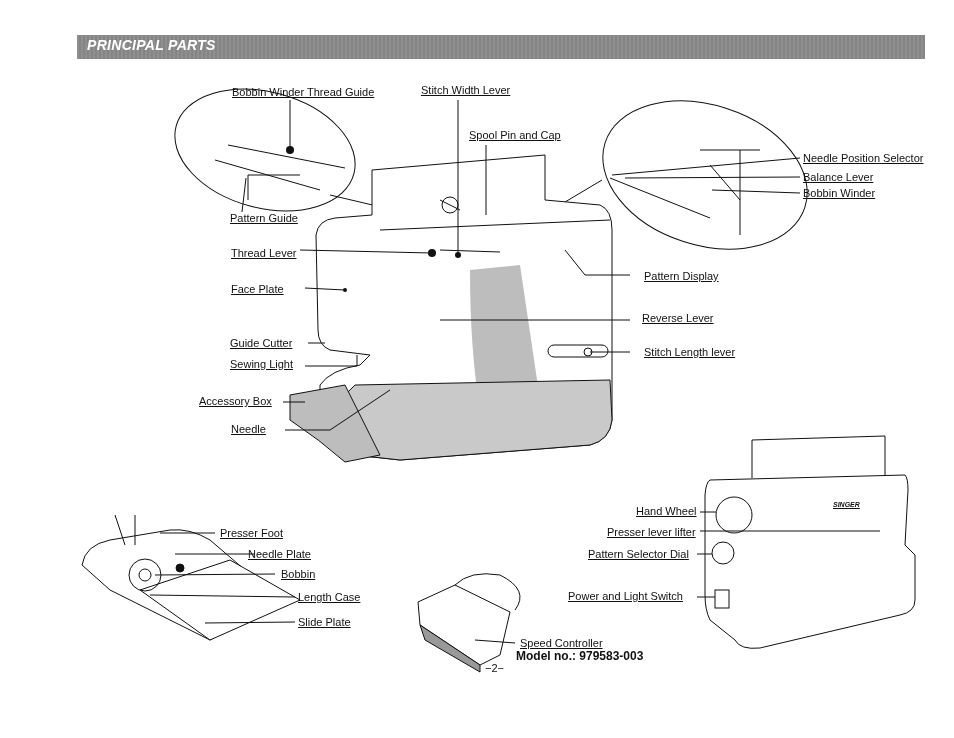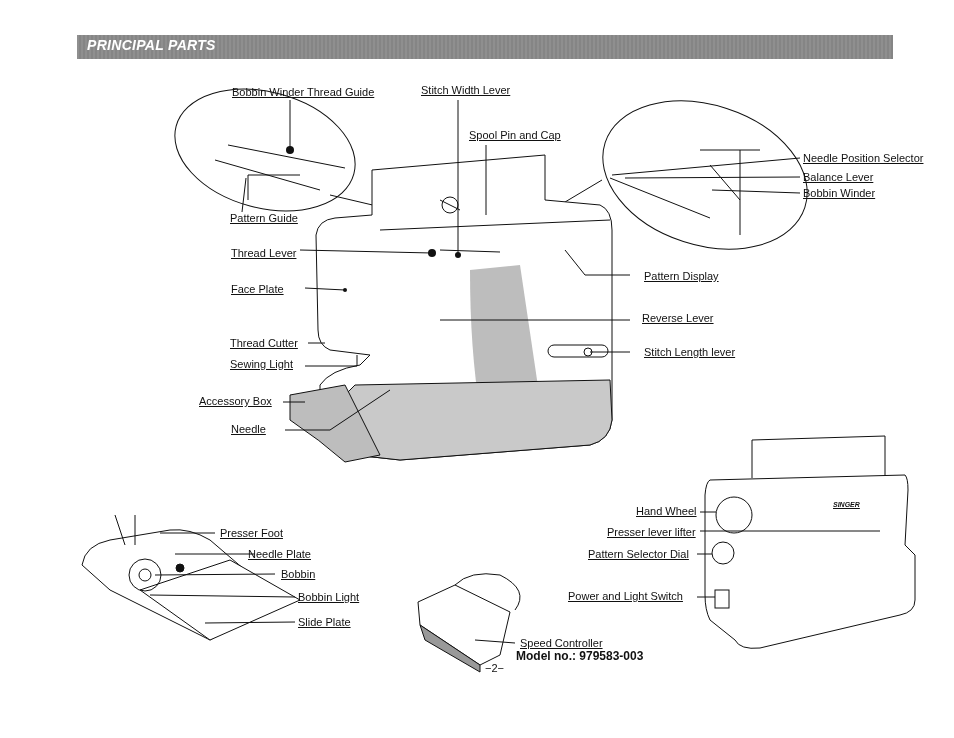--- a/index.html
+++ b/index.html
@@ -1,18 +1,18 @@
 <!DOCTYPE html>
 <html><head>
 <meta charset="utf-8">
 <style>
   html,body{margin:0;padding:0;background:#fff;}
   body{width:954px;height:738px;position:relative;overflow:hidden;font-family:"Liberation Sans",sans-serif;color:#111;}
-  .hdr{position:absolute;left:77px;top:35px;width:784px;height:24px;background:#8a8a8a;
-       background-image:repeating-linear-gradient(90deg,#8f8f8f 0 2px,#858585 2px 4px);padding-left:32px;}
+  .hdr{position:absolute;left:77px;top:35px;width:848px;height:24px;background:#8a8a8a;
+       background-image:repeating-linear-gradient(90deg,#8f8f8f 0 2px,#858585 2px 4px);}
   .hdr span{position:absolute;left:10px;top:2px;color:#fff;font-weight:bold;font-style:italic;font-size:14px;letter-spacing:0.3px;}
   .lbl{position:absolute;font-size:11px;white-space:nowrap;color:#111;text-decoration:underline;}
   .model{position:absolute;font-size:12px;font-weight:bold;white-space:nowrap;}
   .pg{position:absolute;font-size:11px;}
   svg.art{position:absolute;left:0;top:0;}
 </style>
 </head>
 <body>
 
 <div class="hdr">
@@ -109,30 +109,30 @@
 <div class="lbl" style="left:421px;top:84px">Stitch Width Lever</div>
 <div class="lbl" style="left:469px;top:129px">Spool Pin and Cap</div>
 <div class="lbl" style="left:230px;top:212px">Pattern Guide</div>
 <div class="lbl" style="left:803px;top:152px">Needle Position Selector</div>
 <div class="lbl" style="left:803px;top:171px">Balance Lever</div>
 <div class="lbl" style="left:803px;top:187px">Bobbin Winder</div>
 <div class="lbl" style="left:231px;top:247px">Thread Lever</div>
 <div class="lbl" style="left:231px;top:283px">Face Plate</div>
 <div class="lbl" style="left:644px;top:270px">Pattern Display</div>
 <div class="lbl" style="left:642px;top:312px">Reverse Lever</div>
-<div class="lbl" style="left:230px;top:337px">Thread Cutter</div>
+<div class="lbl" style="left:230px;top:337px">Guide Cutter</div>
 <div class="lbl" style="left:644px;top:346px">Stitch Length lever</div>
 <div class="lbl" style="left:230px;top:358px">Sewing Light</div>
 <div class="lbl" style="left:199px;top:395px">Accessory Box</div>
 <div class="lbl" style="left:231px;top:423px">Needle</div>
 
 <div class="lbl" style="left:220px;top:527px">Presser Foot</div>
 <div class="lbl" style="left:248px;top:548px">Needle Plate</div>
 <div class="lbl" style="left:281px;top:568px">Bobbin</div>
-<div class="lbl" style="left:298px;top:591px">Bobbin Light</div>
+<div class="lbl" style="left:298px;top:591px">Length Case</div>
 <div class="lbl" style="left:298px;top:616px">Slide Plate</div>
 
 <div class="lbl" style="left:520px;top:637px">Speed Controller</div>
 <div class="model" style="left:516px;top:649px">Model no.: 979583-003</div>
 <div class="pg" style="left:485px;top:662px">−2−</div>
 
 <div class="lbl" style="left:636px;top:505px">Hand Wheel</div>
 <div class="lbl" style="left:607px;top:526px">Presser lever lifter</div>
 <div class="lbl" style="left:588px;top:548px">Pattern Selector Dial</div>
 <div class="lbl" style="left:568px;top:590px">Power and Light Switch</div>

